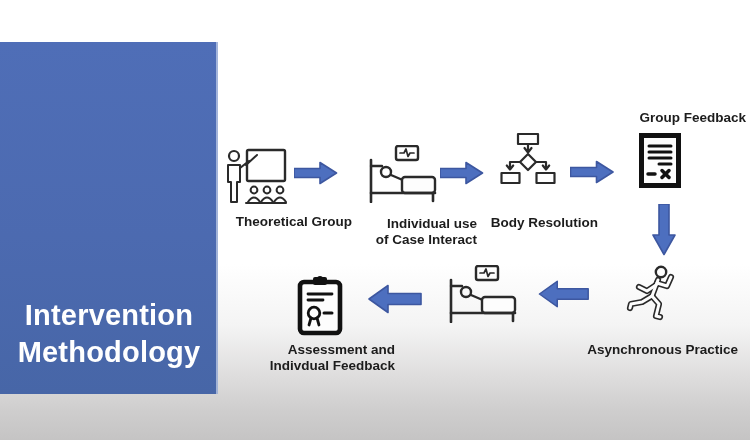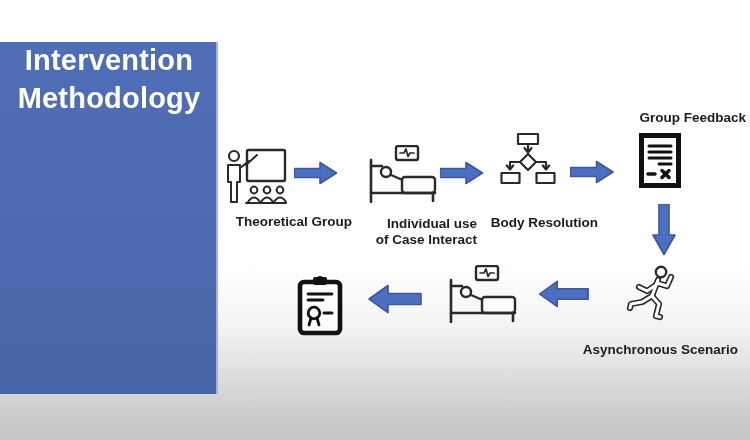--- a/index.html
+++ b/index.html
@@ -5,21 +5,21 @@
   html,body{margin:0;padding:0;background:#fff;}
   .stage{
     position:relative;width:750px;height:440px;overflow:hidden;
     font-family:"Liberation Sans",sans-serif;
     background:linear-gradient(180deg,#ffffff 0%,#ffffff 60%,#f4f4f4 74%,#e1e0e0 84%,#cfcece 93%,#c5c4c4 100%);
   }
   .abs{position:absolute;}
   .sidebar{
     position:absolute;left:0;top:42px;width:218px;height:352px;
     background:linear-gradient(180deg,#4f6eb7 0%,#4c6ab0 55%,#4766a7 100%);
-    display:flex;align-items:flex-start;justify-content:center;
+    display:flex;align-items:flex-end;justify-content:center;
     box-shadow:inset -2px 0 0 rgba(235,240,250,.55);
   }
   .title{
     margin:0 0 22px 0;color:#ffffff;font-size:29px;font-weight:700;
     line-height:1.3;text-align:center;white-space:pre-line;letter-spacing:.2px;
   }
   .lbl{
     position:absolute;font-weight:700;font-size:13.5px;line-height:1.2;
     color:#1c1c1c;text-align:right;white-space:pre-line;
   }
@@ -117,21 +117,21 @@
     </g>
     <g stroke="#fdfdfd" stroke-width="3" stroke-linecap="round" stroke-linejoin="round">
       <path d="M36 17 L30 33"></path>
       <path d="M35 20 L45 23 L49 14"></path>
       <path d="M34 22 L25 28 L17 24"></path>
       <path d="M30 33 L37 41 L34 53 L38 54"></path>
       <path d="M30 33 L20 39 L9 41 L8 45"></path>
     </g>
     <circle cx="39" cy="9" r="5.2" fill="#fdfdfd" stroke="#2a2a2a" stroke-width="2.4"></circle>
   </svg>
-  <div class="lbl" style="left:578px;top:342px;width:160px">Asynchronous Scenario</div>
+  <div class="lbl" style="left:578px;top:342px;width:160px">Asynchronous Practice</div>
 
   <svg class="abs" style="left:532px;top:279px" width="58" height="30" viewBox="0 0 60 32">
     <polygon points="59,10.5 26,10.5 26,2.5 7,16 26,29.5 26,21.5 59,21.5" fill="#4d6fbf" stroke="#3d57a0" stroke-width="1.6" stroke-linejoin="round"></polygon>
   </svg>
 
   <svg class="abs icon" style="left:445px;top:265px" width="74" height="58" viewBox="0 0 74 58" fill="none" stroke="#2a2a2a" stroke-linecap="round" stroke-linejoin="round">
     <rect x="31" y="1" width="22" height="14" rx="2" stroke-width="2.4"></rect>
     <polyline points="35,8 39,8 41,4 43,11.5 45,8 49,8" stroke-width="1.7"></polyline>
     <path d="M6 15 L6 57" stroke-width="2.6"></path>
     <path d="M6 21 L17 21" stroke-width="2.4"></path>
@@ -150,14 +150,16 @@
     <rect x="3" y="7" width="40" height="51" rx="4" stroke-width="4.6" fill="#fdfdfd"></rect>
     <circle cx="23" cy="4" r="3" fill="#111111" stroke="none"></circle>
     <rect x="16" y="2" width="14" height="8" rx="2" fill="#111111" stroke="none"></rect>
     <path d="M11 19 L35 19" stroke-width="2.8"></path>
     <path d="M11 25 L26 25" stroke-width="2.8"></path>
     <circle cx="17" cy="38" r="5.8" stroke-width="2.8"></circle>
     <path d="M14 43 L12 50" stroke-width="2.8"></path>
     <path d="M20 43 L22 50" stroke-width="2.8"></path>
     <path d="M27 38 L35 38" stroke-width="3"></path>
   </svg>
+  <div class="lbl" style="left:235px;top:342px;width:160px">Assessment and
+Indivdual Feedback</div>
 
 </div>
 
 </body></html>

